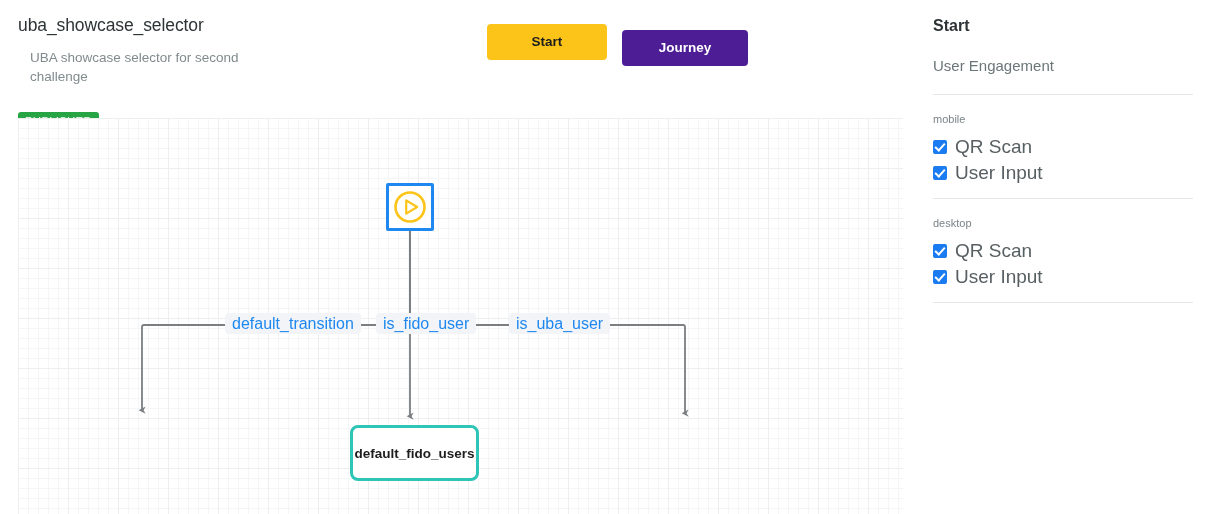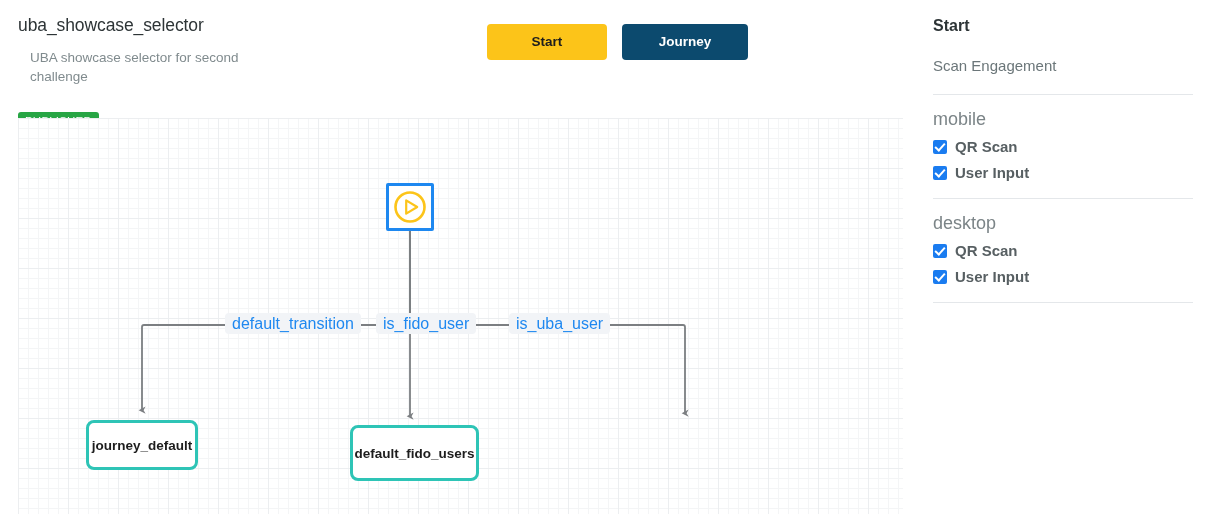--- a/index.html
+++ b/index.html
@@ -76,23 +76,24 @@
     line-height: 36px;
     padding: 0 28px;
     text-align: center;
   }
   #btn-start {
     background: #fcc419;
     color: #1d1d1d;
     min-width: 120px;
   }
   #btn-journey {
-    background: #0c4a6e;
+    background: #4c1d95;
     color: #ffffff;
     min-width: 126px;
+    margin-top: 6px;
   }
 
   
   #canvas {
     position: absolute;
     left: 18px; top: 118px;
     width: 885px; height: 396px;
     background-color: #ffffff;
     background-image:
       linear-gradient(to right, #eceef0 1px, transparent 1px),
@@ -169,21 +170,21 @@
     color: #6b7679;
     margin: 0 0 18px 0;
     line-height: 20px;
   }
   .sb-divider {
     height: 1px;
     background: #e4e7ea;
     margin: 0 0 16px 0;
   }
   .group-label {
-    font-size: 18px;
+    font-size: 11px;
     color: #7b8487;
     margin: 0 0 10px 0;
     line-height: 16px;
   }
   .check-row {
     display: flex;
     align-items: center;
     gap: 8px;
     margin-bottom: 7px;
     cursor: pointer;
@@ -198,24 +199,23 @@
   .cbox::after {
     content: "";
     position: absolute;
     left: 4px; top: 1px;
     width: 4px; height: 8px;
     border: solid #ffffff;
     border-width: 0 2px 2px 0;
     transform: rotate(42deg);
   }
   .check-label {
-    font-size: 15px;
+    font-size: 19px;
     color: #575f62;
     line-height: 19px;
-    font-weight: bold;
   }
   .group-block { margin-bottom: 16px; }
 </style>
 </head>
 <body>
 
 <div id="app">
 
   <div id="main">
 
@@ -246,41 +246,38 @@
         <path d="M 392,91 L 392,205 Q 392,207 394,207 L 665,207 Q 667,207 667,209 L 667,295" fill="none" stroke="#7c7f82" stroke-width="1.8" marker-end="url(#arrowhead)"></path>
       </svg>
 
       <div id="node-start" style="left:368px; top:65px;">
         <svg width="34" height="34" viewBox="0 0 34 34">
           <circle cx="17" cy="17" r="14.5" fill="none" stroke="#fcc419" stroke-width="2.6"></circle>
           <path d="M13.2,10.4 L24.2,17 L13.2,23.6 Z" fill="none" stroke="#fcc419" stroke-width="2.2" stroke-linejoin="round"></path>
         </svg>
       </div>
 
-      <div class="node" style="left:68px; top:302px; width:112px; height:50px;">
-        <span>journey_default</span>
-      </div>
 
       <div class="node" style="left:332px; top:307px; width:129px; height:56px;align-items:center;">
         <span>default_fido_users</span>
       </div>
 
 
       <div class="edge-label" style="left:207px; top:195px;">default_transition</div>
 
       <div class="edge-label" style="left:358px; top:195px;">is_fido_user</div>
 
       <div class="edge-label" style="left:491px; top:195px;">is_uba_user</div>
 
     </div>
   </div>
 
   <div id="sidebar">
     <div id="sidebar-title">Start</div>
-    <div id="sidebar-subtitle">Scan Engagement</div>
+    <div id="sidebar-subtitle">User Engagement</div>
     <div class="sb-divider"></div>
 
     <div class="group-block">
       <div class="group-label">mobile</div>
       <div class="check-row">
         <span class="cbox"></span>
         <span class="check-label">QR Scan</span>
       </div>
       <div class="check-row">
         <span class="cbox"></span>

